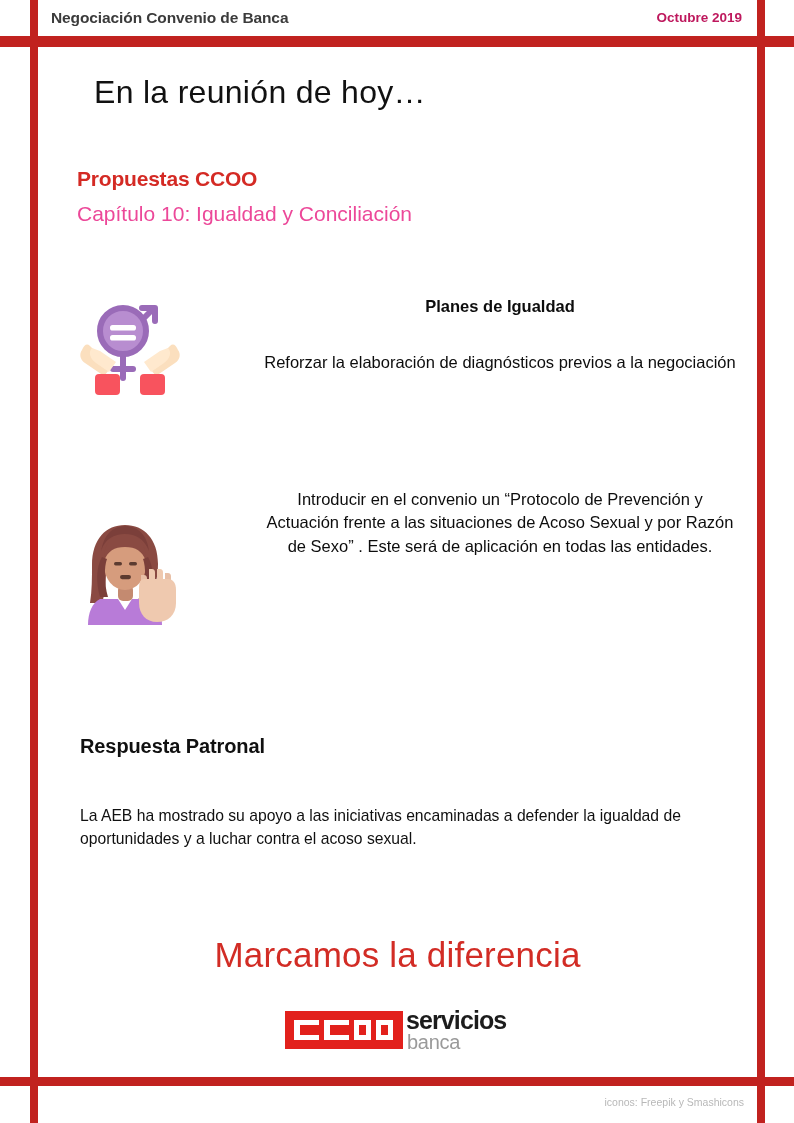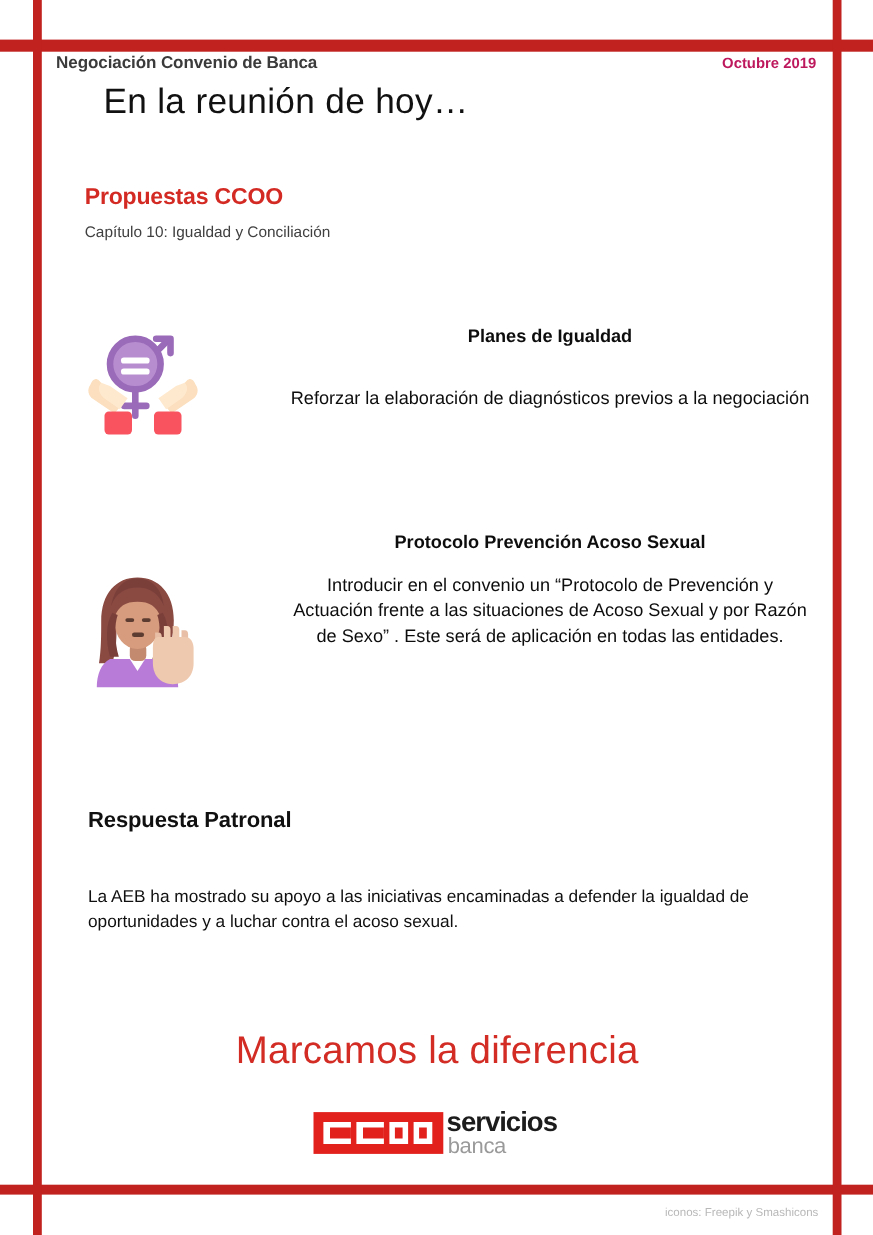--- a/index.html
+++ b/index.html
@@ -40,21 +40,20 @@
     width: 8px; height: 1123px;
     background: #C1221F;
   }
 
   
   .header {
     position: absolute;
     left: 0; top: 0;
     width: 794px; height: 36px;
     z-index: 5;
-    margin-top: 40px;
   }
   .header-title {
     position: absolute;
     left: 51px; top: 9px;
     font-size: 15.5px;
     font-weight: bold;
     color: #3B3B3B;
     letter-spacing: -0.1px;
     white-space: nowrap;
   }
@@ -92,23 +91,23 @@
     left: 39px; top: 120px;
     font-size: 21px;
     font-weight: bold;
     color: #D42A24;
     letter-spacing: -0.2px;
     white-space: nowrap;
   }
   .section-sub {
     position: absolute;
     left: 39px; top: 155px;
-    font-size: 14px;
-    font-weight: 400;
-    color: #404040;
+    font-size: 21px;
+    font-weight: 400;
+    color: #ec4899;
     white-space: nowrap;
     text-align: right;
   }
 
   
   .prop-block { position: absolute; }
 
   .prop-icon {
     position: absolute;
     width: 108px;
@@ -314,21 +313,20 @@
           <path d="M63 58 L66 58 C68 58 69 59.5 69 61.5 L69 78 L63 78 Z" fill="#E8BFA6"></path>
           <path d="M71 52 L74 52 C76 52 77 53.5 77 55.5 L77 78 L71 78 Z" fill="#EFC9AF"></path>
           <path d="M79 52 L82 52 C84 52 85 53.5 85 55.5 L85 78 L79 78 Z" fill="#EFC9AF"></path>
           <path d="M87 56 L90 56 C92 56 93 57.5 93 59.5 L93 79 L87 79 Z" fill="#E8BFA6"></path>
           <path d="M61 72 C61 64 63 62 67 62 L90 62 C95 62 98 66 98 73 L98 86 C98 98 90 105 79 105 C68 105 61 97 61 86 Z" fill="#EFC9AF"></path>
         </g>
       </svg>
     </div>
 
     <div class="prop-text">
-      <p class="prop-heading">Protocolo Prevención Acoso Sexual</p>
       <p class="prop-body">Introducir en el convenio un “Protocolo de Prevención y Actuación frente a las situaciones de Acoso Sexual y por Razón de Sexo” . Este será de aplicación en todas las entidades.</p>
     </div>
   </div>
 
   <div class="resp-heading">Respuesta Patronal</div>
   <div class="resp-body">La AEB ha mostrado su apoyo a las iniciativas encaminadas a defender la igualdad de oportunidades y a luchar contra el acoso sexual.</div>
 
   <div class="slogan">Marcamos la diferencia</div>
 
   <div class="logo">

